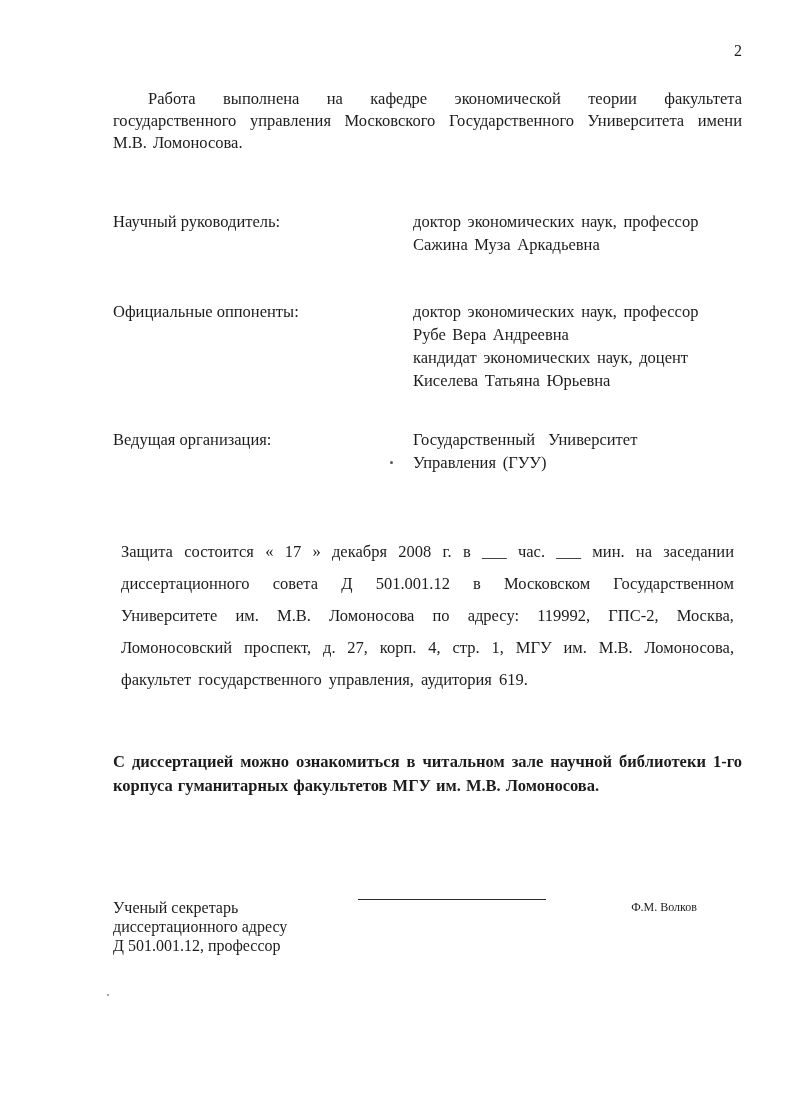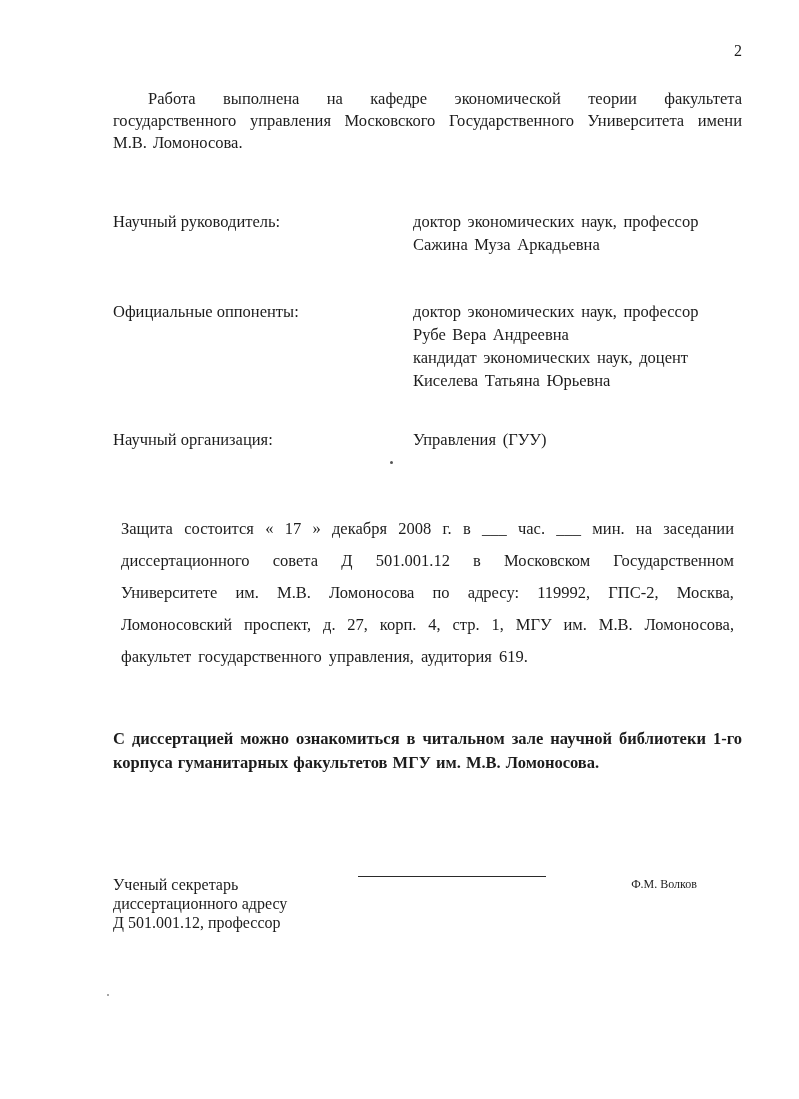--- a/index.html
+++ b/index.html
@@ -114,22 +114,23 @@
     <div class="field-label">Официальные оппоненты:</div>
     <div class="field-value">
       <div class="vline">доктор экономических наук, профессор</div>
       <div class="vline">Рубе Вера Андреевна</div>
       <div class="vline">кандидат экономических наук, доцент</div>
       <div class="vline">Киселева Татьяна Юрьевна</div>
     </div>
   </div>
 
   <div class="field field-3">
-    <div class="field-label">Научный организация:</div>
+    <div class="field-label">Ведущая организация:</div>
     <div class="field-value">
+      <div class="vline wide">Государственный Университет</div>
       <div class="vline">Управления (ГУУ)</div>
     </div>
   </div>
 
   <p class="defense">Защита состоится « 17 » декабря 2008 г. в ___ час. ___ мин. на заседании диссертационного совета Д 501.001.12 в Московском Государственном Университете им. М.В. Ломоносова по адресу: 119992, ГПС-2, Москва, Ломоносовский проспект, д. 27, корп. 4, стр. 1, МГУ им. М.В. Ломоносова, факультет государственного управления, аудитория 619.</p>
 
   <p class="library">С диссертацией можно ознакомиться в читальном зале научной библиотеки 1-го корпуса гуманитарных факультетов МГУ им. М.В. Ломоносова.</p>
 
   <div class="signature-row">
     <div class="signature-left">

